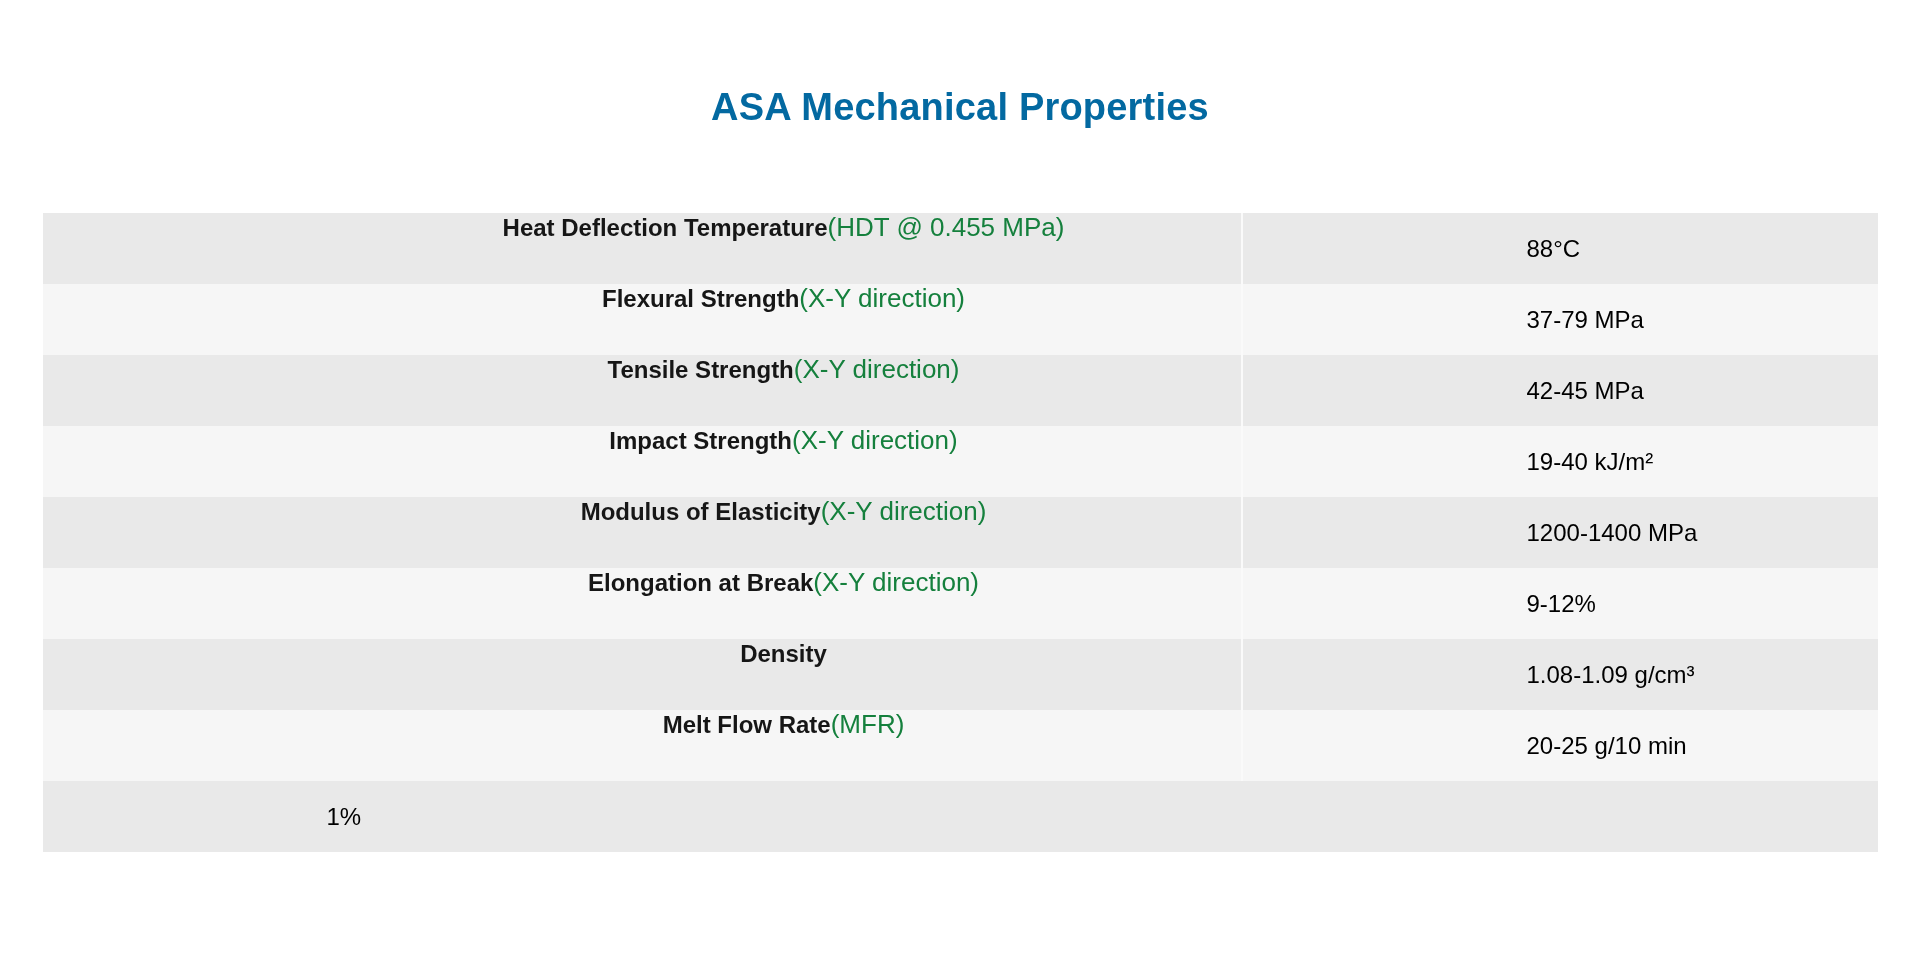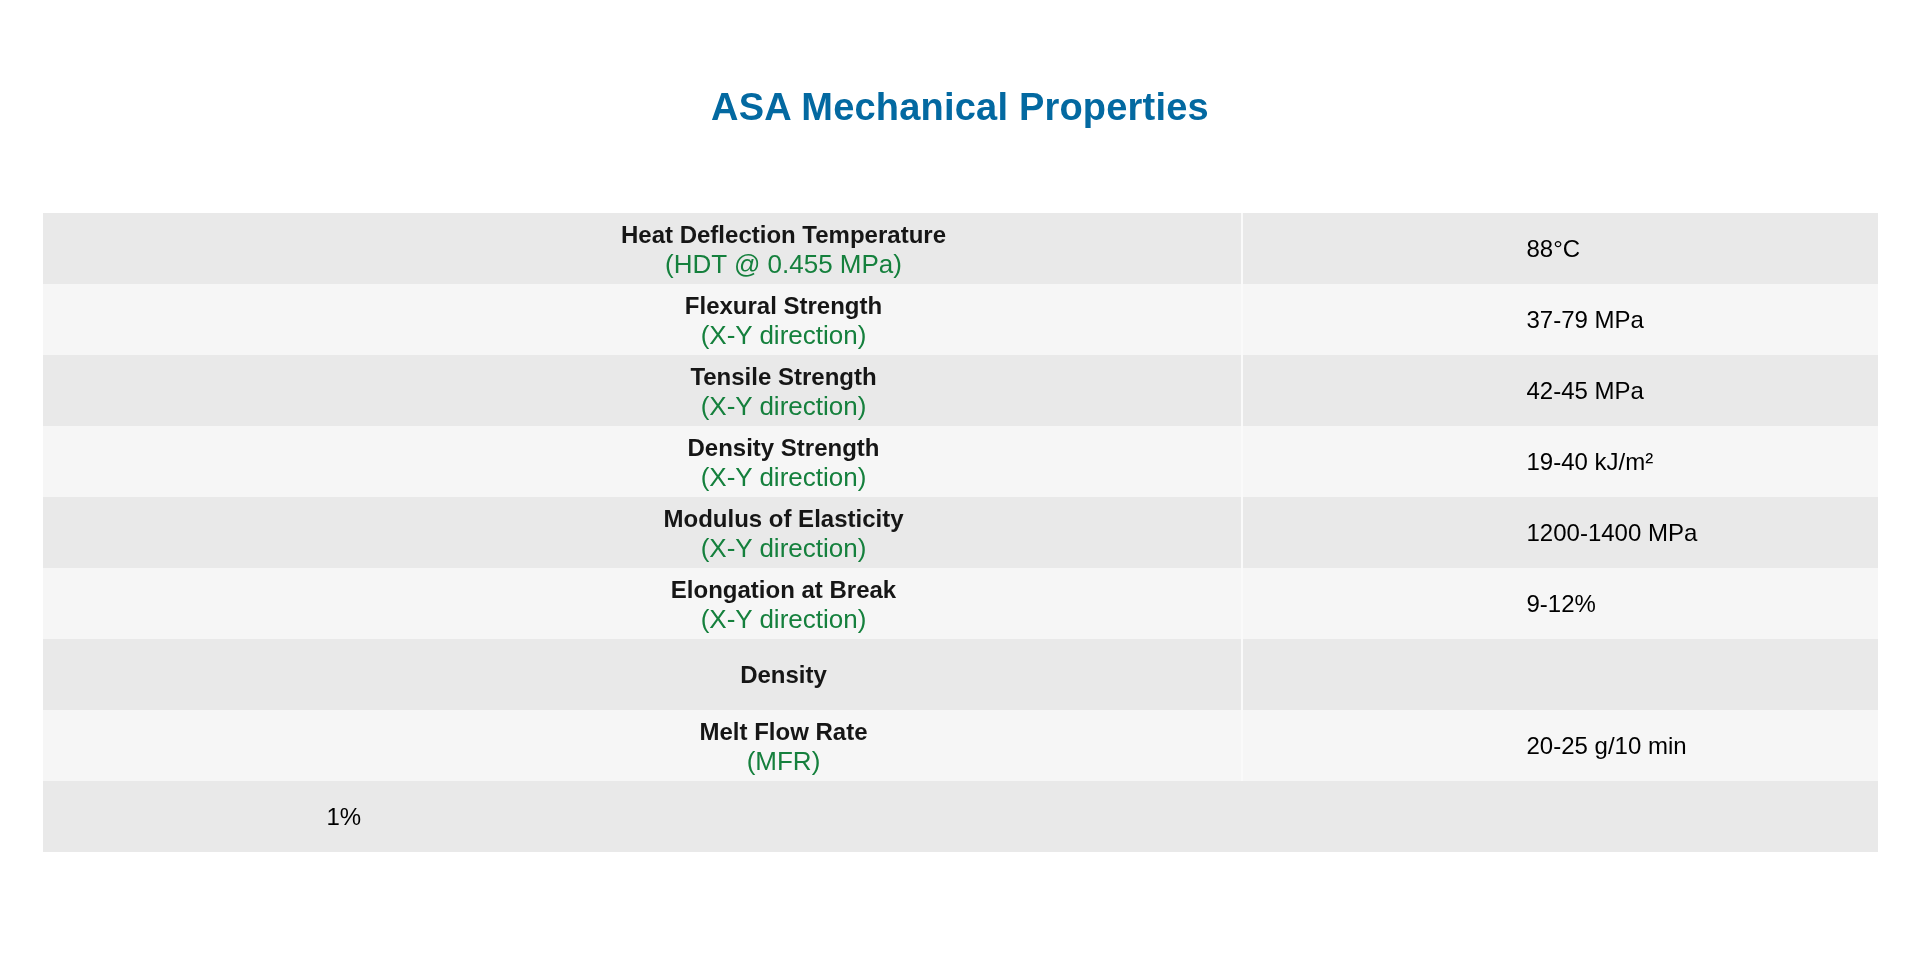--- a/index.html
+++ b/index.html
@@ -34,23 +34,22 @@
     height: 71px;
     align-items: stretch;
   }
   .row.odd  { background: var(--row-odd,  #e9e9e9); }
   .row.even { background: var(--row-even, #f6f6f6); }
   .cell-prop {
     width: 914px;
     padding-left: 284px;
     border-right: 2px solid #fafafa;
     display: flex;
-    flex-direction: column;
+    flex-direction: row;
     justify-content: center;
-    align-items: center;
   }
   .cell-value {
     flex: 1;
     padding-left: 284px;
     display: flex;
     align-items: center;
   }
   .prop-name {
     font-size: 24px;
     line-height: 30px;
@@ -104,21 +103,21 @@
         <span class="prop-name">Tensile Strength</span>
         <span class="prop-condition">(X-Y direction)</span>
       </div>
       <div class="cell-value">
         <span class="value-text">42-45 MPa</span>
       </div>
     </div>
 
     <div class="row even">
       <div class="cell-prop">
-        <span class="prop-name">Density Strength</span>
+        <span class="prop-name">Impact Strength</span>
         <span class="prop-condition">(X-Y direction)</span>
       </div>
       <div class="cell-value">
         <span class="value-text">19-40 kJ/m²</span>
       </div>
     </div>
 
     <div class="row odd">
       <div class="cell-prop">
         <span class="prop-name">Modulus of Elasticity</span>
@@ -137,20 +136,23 @@
       <div class="cell-value">
         <span class="value-text">9-12%</span>
       </div>
     </div>
 
     <div class="row odd">
       <div class="cell-prop">
         <span class="prop-name">Density</span>
 
       </div>
+      <div class="cell-value">
+        <span class="value-text">1.08-1.09 g/cm³</span>
+      </div>
     </div>
 
     <div class="row even">
       <div class="cell-prop">
         <span class="prop-name">Melt Flow Rate</span>
         <span class="prop-condition">(MFR)</span>
       </div>
       <div class="cell-value">
         <span class="value-text">20-25 g/10 min</span>
       </div>

